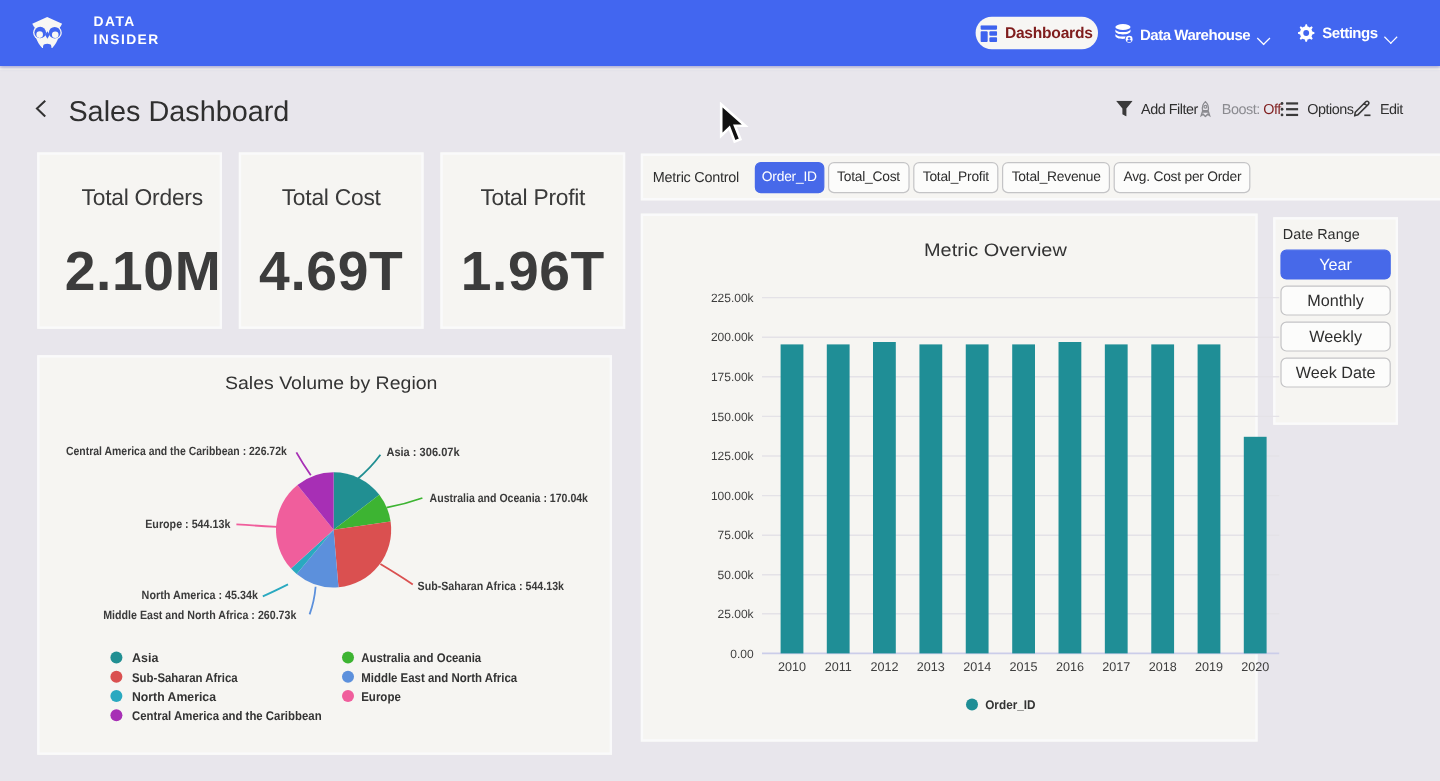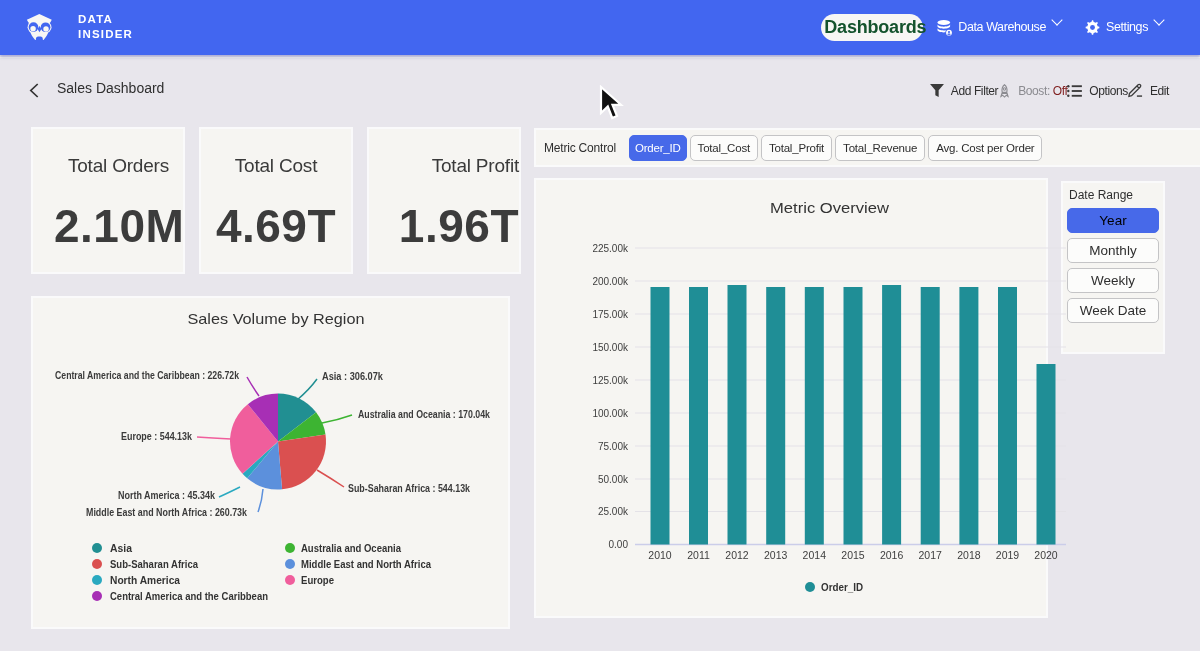--- a/index.html
+++ b/index.html
@@ -5,41 +5,41 @@
 * { margin:0; padding:0; box-sizing:border-box; }
 html,body { width:1200px; height:651px; overflow:hidden; }
 body { font-family:"Liberation Sans", sans-serif; background:#E8E6EC; position:relative; }
 .nav { position:absolute; left:0; top:0; width:1200px; height:55px; background:#4266F0;
   box-shadow:0 2px 3px rgba(90,95,180,.45); z-index:5; }
 .navline { position:absolute; left:0; top:56.5px; width:1200px; height:1.5px; background:#FAF9EF; z-index:4; }
 .logo { position:absolute; left:26px; top:11px; display:flex; align-items:center; }
 .logotxt { color:#fff; font-size:11.5px; font-weight:bold; letter-spacing:1.2px; line-height:14.5px; margin-left:22px; margin-top:-3px;}
 .navright { position:absolute; right:37px; top:0; height:55px; display:flex; align-items:center; }
 .dashbtn { background:#F7F6F4; border-radius:13.5px; height:27px; width:102px; display:flex; align-items:center; justify-content:center; gap:6px;
-  color:#14532d; font-size:18px; font-weight:bold; letter-spacing:-.2px; }
-.navitem { color:#fff; font-size:12.5px; font-weight:400; letter-spacing:-.4px; display:flex; align-items:flex-start; gap:6px; }
+  color:#7f1d1d; font-size:13px; font-weight:bold; letter-spacing:-.2px; }
+.navitem { color:#fff; font-size:12.5px; font-weight:700; letter-spacing:-.4px; display:flex; align-items:flex-end; gap:6px; }
 .chev { width:8px; height:8px; border-right:1.8px solid #fff; border-bottom:1.8px solid #fff; transform:rotate(45deg); margin-left:1px; margin-top:-4px;}
 .backsvg { position:absolute; left:29px; top:83px; z-index:2;}
-.title { position:absolute; left:57px; top:80px; font-size:14px; font-weight:500; color:#2F2F2F; z-index:2;}
+.title { position:absolute; left:57px; top:80px; font-size:24px; font-weight:500; color:#2F2F2F; z-index:2;}
 .tools { position:absolute; right:31px; top:83px; display:flex; align-items:center; font-size:12px; color:#2F2F2F; font-weight:500; letter-spacing:-.4px; z-index:2;}
 .tools .itm { display:flex; align-items:center; gap:7px; }
 .card { position:absolute; background:#F6F5F2; border:2px solid #FAFAFB; }
 .kpi { width:154px; height:147px; top:127px; text-align:center; }
 .kpi .t { margin-top:26px; font-size:19px; color:#3A3A3A; font-weight:500; letter-spacing:-.2px;}
 .kpi .v { margin-top:22px; font-size:46px; color:#3C3C3C; font-weight:bold; letter-spacing:.5px;}
 .metricbar { left:534px; top:128px; width:743px; height:39px; display:flex; align-items:center; white-space:nowrap;}
 .metricbar .lbl { font-size:12px; letter-spacing:-.2px; color:#2E2E2E; margin-left:8px; margin-right:10px; }
 .mbtn { height:26px; border:1px solid #C4C4C6; border-radius:5px; background:#FCFCFB; color:#2E2E2E;
   font-size:11.5px; letter-spacing:-.2px; display:flex; align-items:center; padding:0 7px; margin-left:3px;}
 .mbtn.sel { background:#4769E9; border-color:#4769E9; color:#fff; padding:0 5px;}
 .datecard { left:1061px; top:181px; width:104px; height:173px; }
 .datecard .h { font-size:12px; color:#2E2E2E; font-weight:500; margin:5px 0 6px 6px; }
 .dbtn { display:block; width:92px; height:25px; margin:0 auto 5px auto; border:1px solid #C4C4C6; border-radius:5px;
   background:#FCFCFB; color:#2E2E2E; font-size:13.5px; text-align:center; line-height:23px; }
-.dbtn.sel { background:#4769E9; border-color:#4769E9; color:#000000; }
+.dbtn.sel { background:#4769E9; border-color:#4769E9; color:#ffffff; }
 .chartcard { left:534px; top:178px; width:514px; height:440px;padding-left:39px; }
 .piecard { left:31px; top:296px; width:479px; height:333px; }
 #cursor { position:absolute; left:598px; top:85px; z-index:9; }
 </style>
 </head>
 <body>
 <div class="nav">
   <div class="logo">
     <svg width="30" height="33" viewBox="0 0 34 37" style="margin-top:1px">
       <path d="M15.1 2.2 L29.2 8.7 L27.5 11.8 L15.1 7.4 L2.7 11.8 L1 8.7 Z" fill="#F8F7F4"></path>
@@ -128,21 +128,21 @@
 </div>
 
 <div class="card kpi" style="left:31px;padding-left:21px;">
     <div class="t">Total Orders</div>
     <div class="v">2.10M</div>
   </div>
 <div class="card kpi" style="left:199px;">
     <div class="t">Total Cost</div>
     <div class="v">4.69T</div>
   </div>
-<div class="card kpi" style="left:367px;text-align:right;">
+<div class="card kpi" style="left:367px;">
     <div class="t">Total Profit</div>
     <div class="v">1.96T</div>
   </div>
 
 <div class="card metricbar">
   <span class="lbl">Metric Control</span>
   <div class="mbtn sel">Order_ID</div>
   <div class="mbtn">Total_Cost</div>
   <div class="mbtn">Total_Profit</div>
   <div class="mbtn">Total_Revenue</div>

